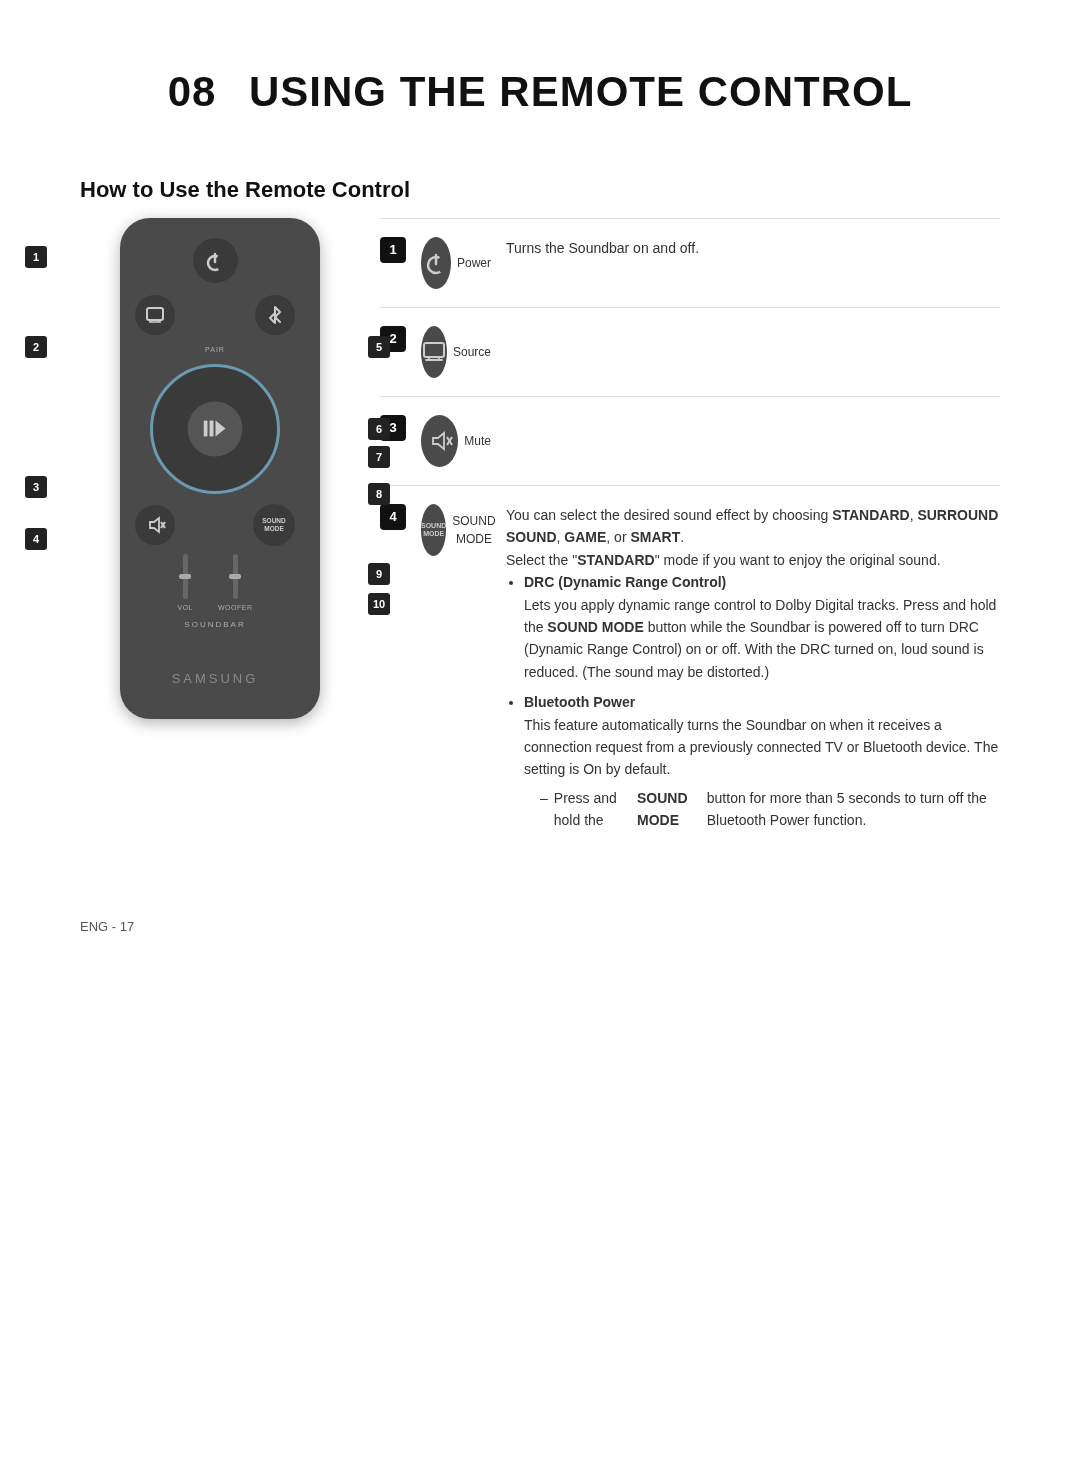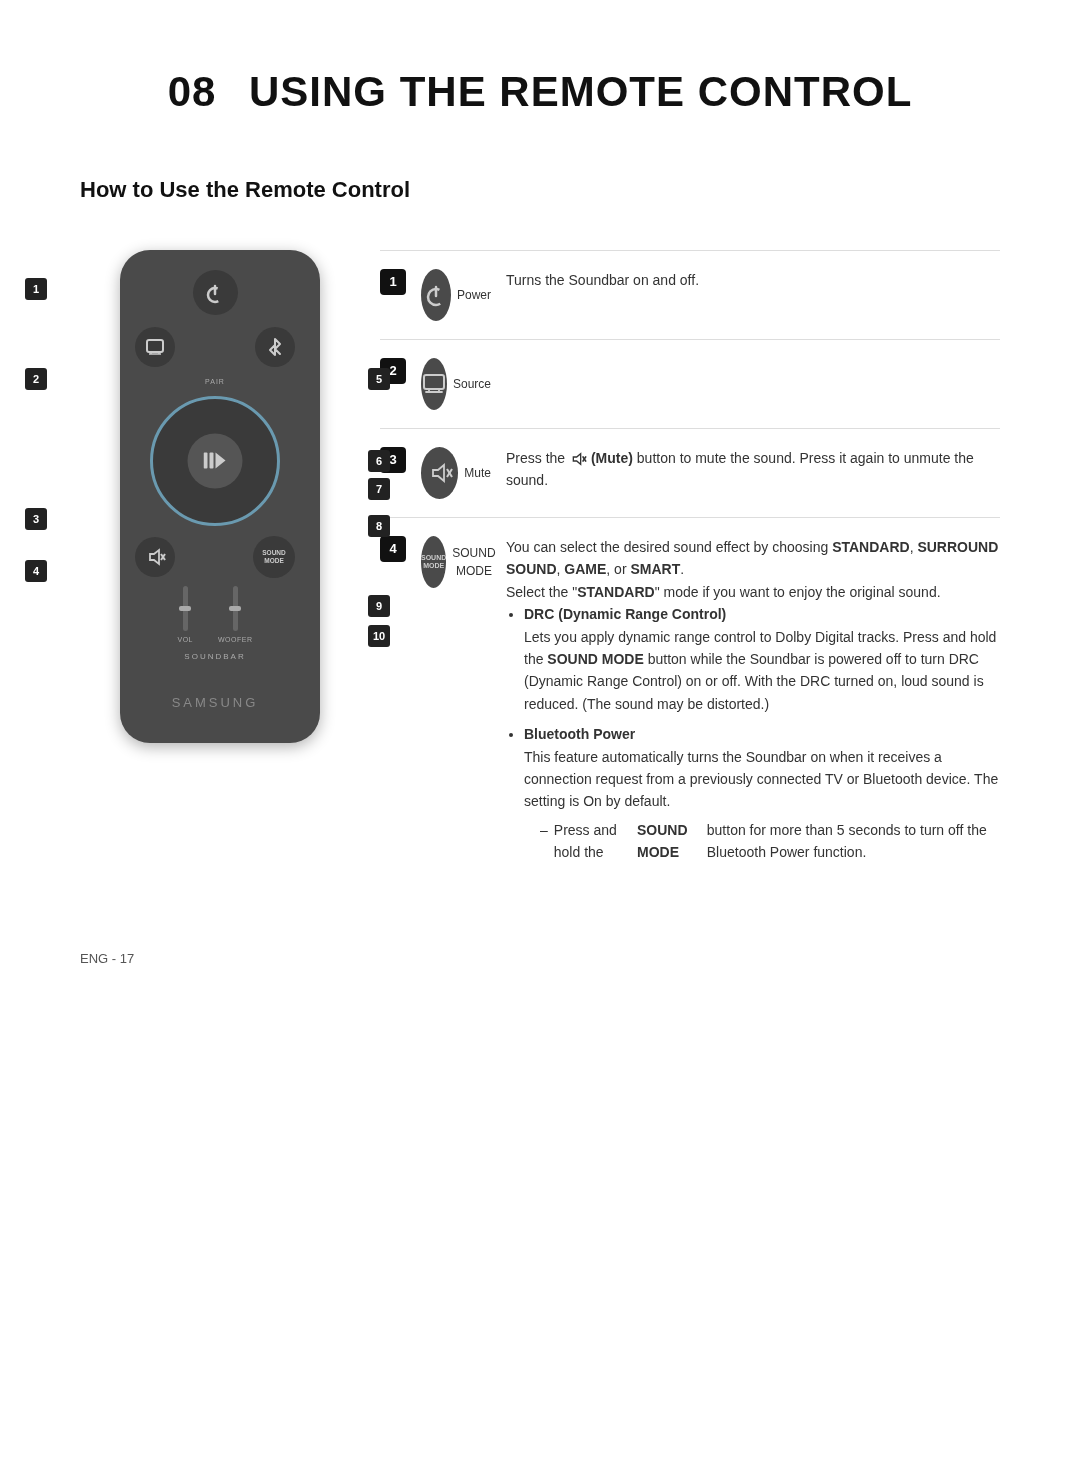--- a/index.html
+++ b/index.html
@@ -21,21 +21,21 @@
       color: #111;
       text-align: center;
     }
     h1.page-title span.chapter {
       font-weight: 700;
       margin-right: 20px;
     }
     h2.section-title {
       font-size: 22px;
       font-weight: 700;
-      margin-bottom: 44px;
+      margin-bottom: 12px;
       color: #111;
     }
     .content-area {
       display: flex;
       gap: 0px;
       align-items: flex-start;
     }
     
     .remote-wrap {
       width: 280px;
@@ -201,21 +201,21 @@
       letter-spacing: 2px;
       text-transform: uppercase;
       margin-top: 6px;
     }
     .samsung-label {
       text-align: center;
       font-size: 13px;
       color: #888;
       letter-spacing: 3px;
       text-transform: uppercase;
-      margin-top: 30px;
+      margin-top: 38px;
     }
     
     .descriptions {
       flex: 1;
     }
     .desc-row {
       display: flex;
       border-top: 1px solid #ddd;
       padding: 18px 0;
       gap: 15px;
@@ -441,27 +441,20 @@
       <div class="desc-num">3</div>
       <div class="desc-icon-col">
         <div class="desc-btn-circle">
           <svg width="26" height="24" viewBox="0 0 26 24">
             <path d="M6 9 L11 9 L17 4 L17 20 L11 15 L6 15 Z" fill="none" stroke="#ccc" stroke-width="1.8"></path>
             <line x1="20" y1="8" x2="25" y2="16" stroke="#ccc" stroke-width="2"></line>
             <line x1="25" y1="8" x2="20" y2="16" stroke="#ccc" stroke-width="2"></line>
           </svg>
         </div>
         <div class="desc-btn-label">Mute</div>
-      </div>
-      <div class="desc-text-col">
-        Press the <svg width="18" height="16" viewBox="0 0 26 24" style="vertical-align:middle;display:inline-block;">
-            <path d="M6 9 L11 9 L17 4 L17 20 L11 15 L6 15 Z" fill="none" stroke="#333" stroke-width="2"></path>
-            <line x1="20" y1="8" x2="25" y2="16" stroke="#333" stroke-width="2.5"></line>
-            <line x1="25" y1="8" x2="20" y2="16" stroke="#333" stroke-width="2.5"></line>
-          </svg> <b>(Mute)</b> button to mute the sound. Press it again to unmute the sound.
       </div>
     </div>
 
     <div class="desc-row">
       <div class="desc-num">4</div>
       <div class="desc-icon-col">
         <div class="desc-btn-circle">
           <span style="font-size:7px; color:#ccc; font-weight:700; text-align:center; line-height:1.2;">SOUND<br>MODE</span>
         </div>
         <div class="desc-btn-label">SOUND MODE</div>

